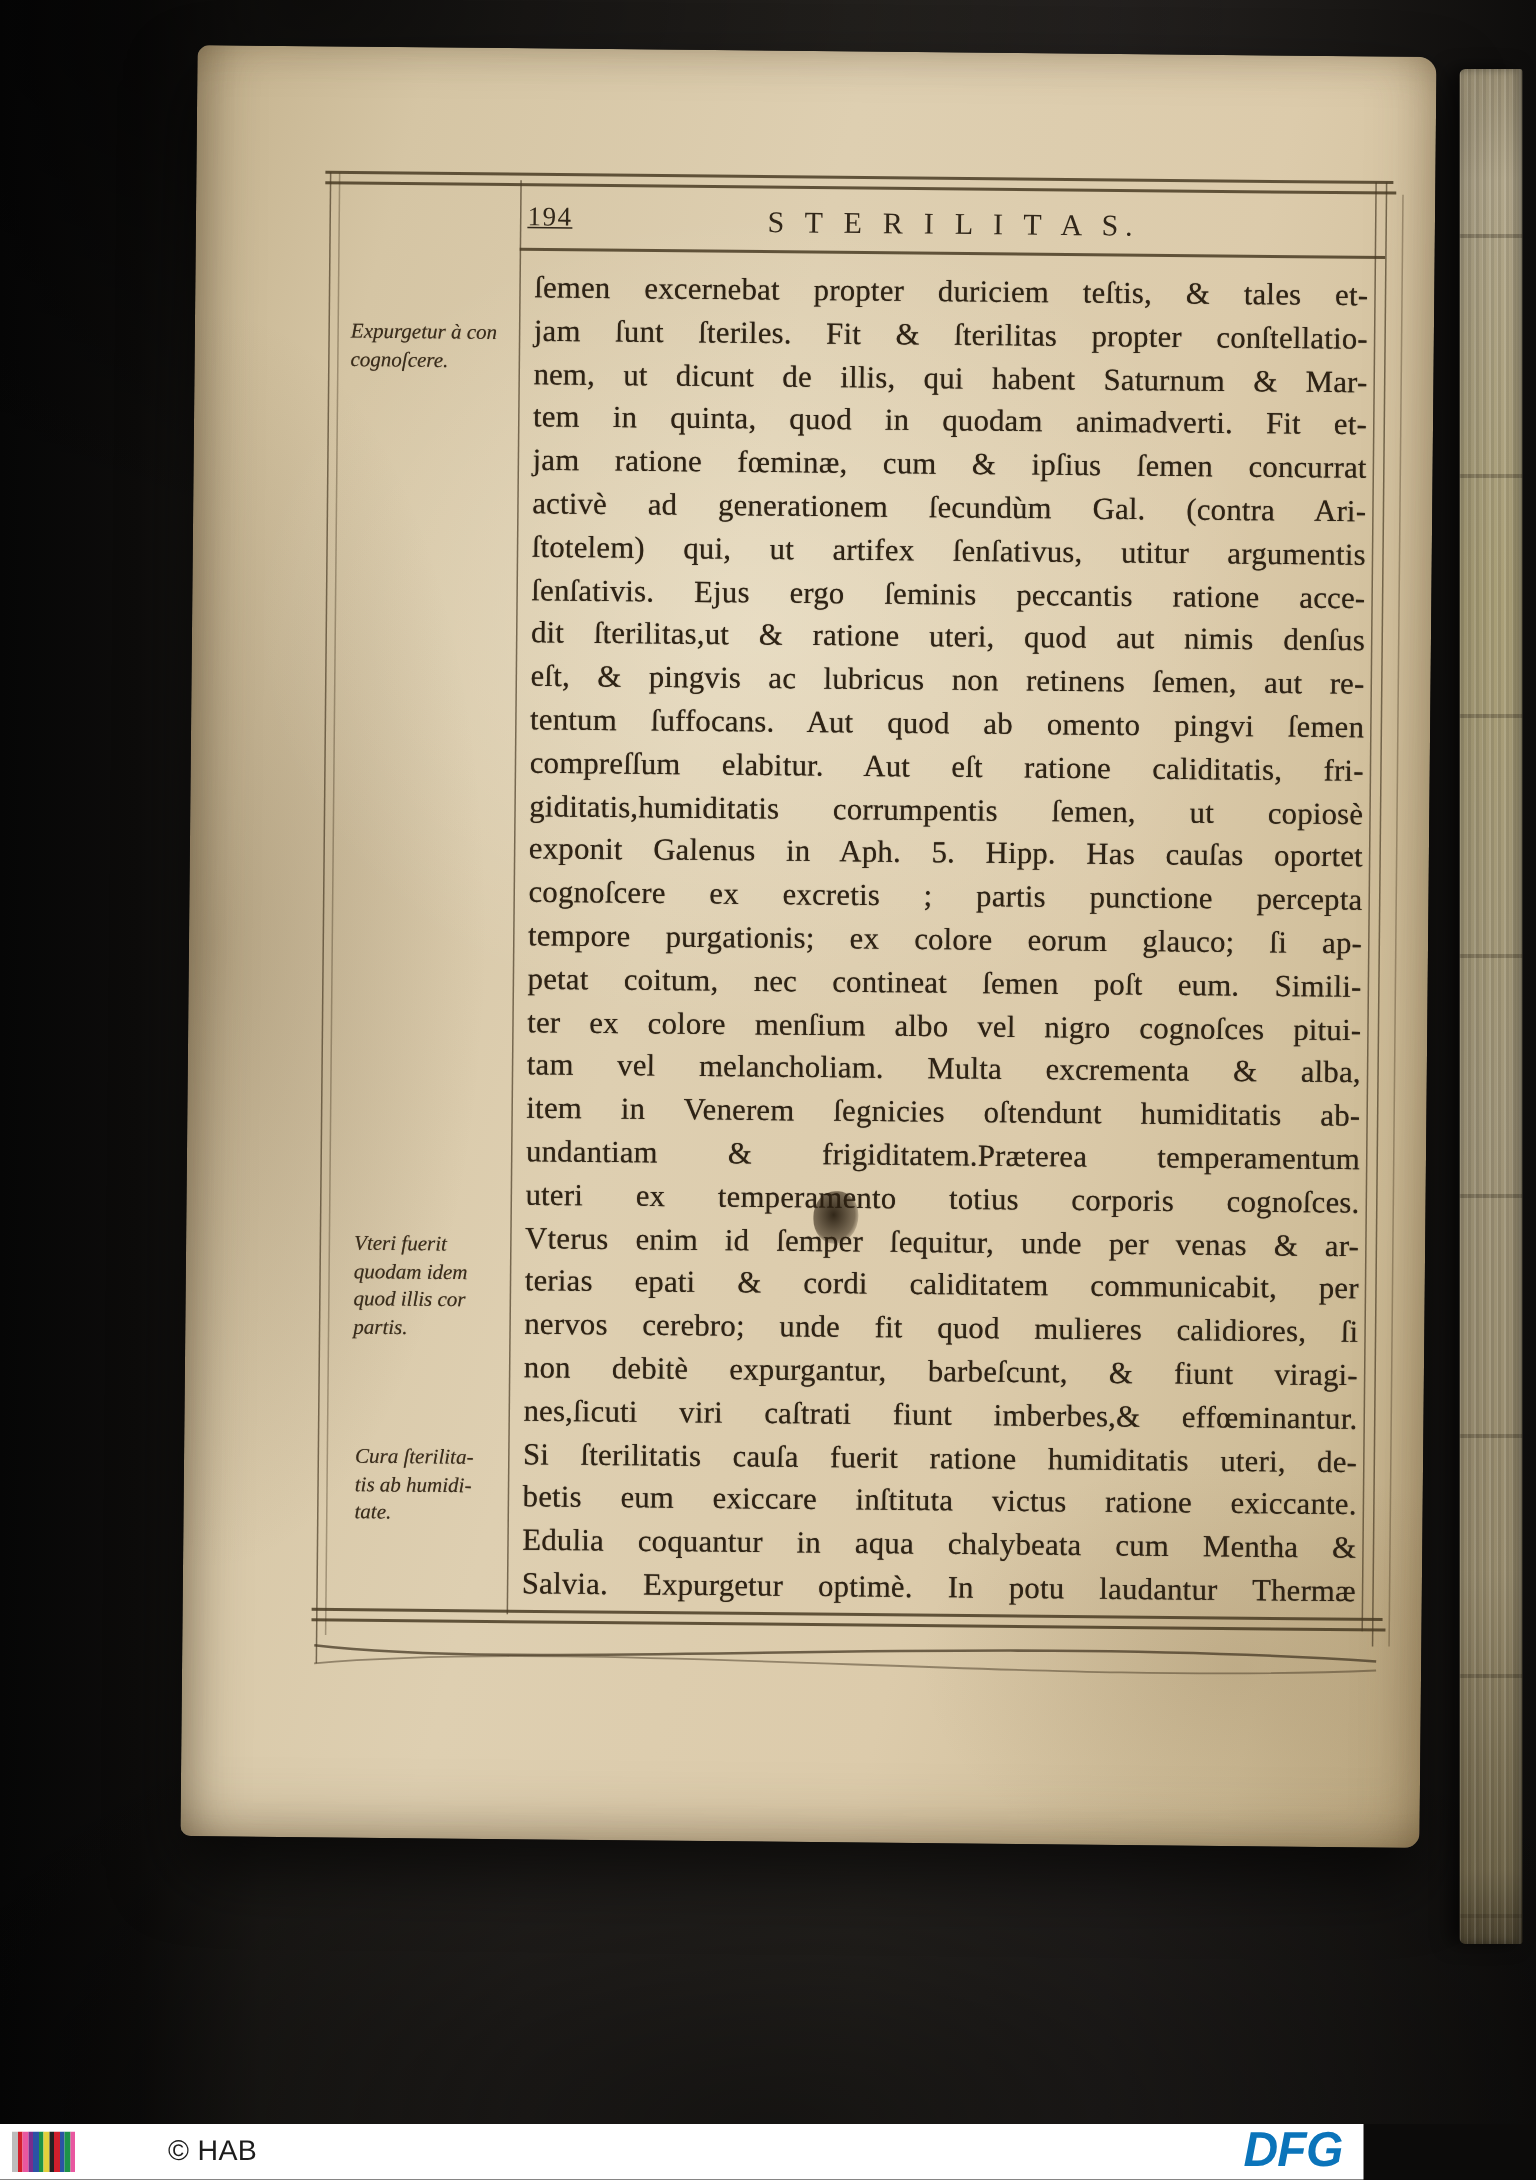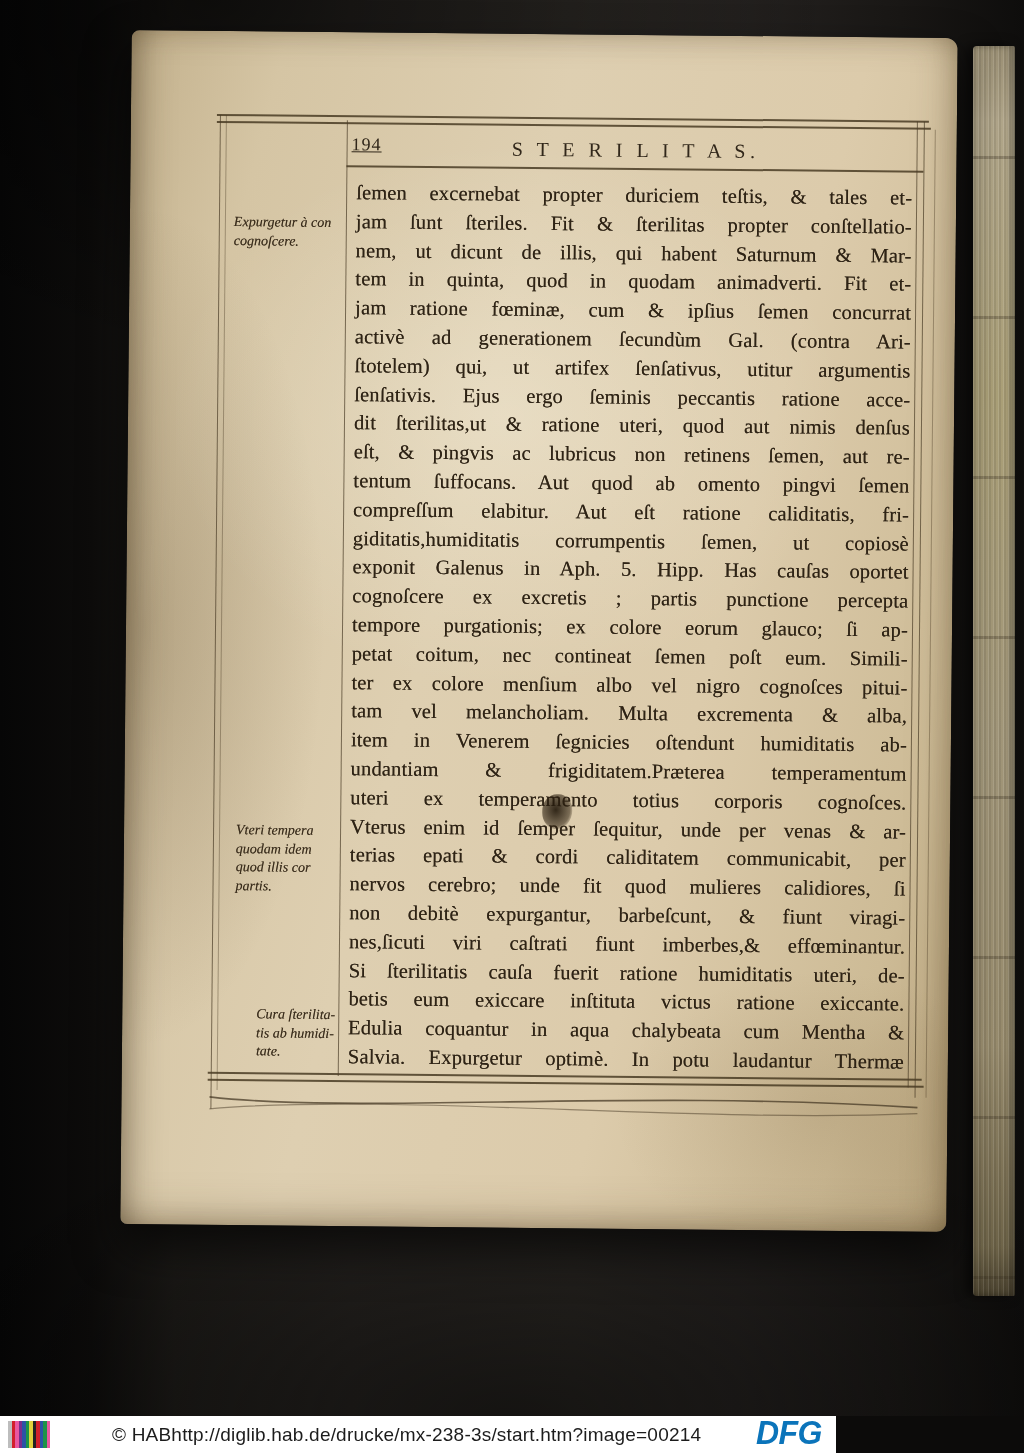--- a/index.html
+++ b/index.html
@@ -68,32 +68,32 @@
     text-shadow: 0 0 0.6px rgba(46,35,21,0.75);
   }
 
   .mnote {
     position: absolute; width: 112px;
     font-style: italic; font-size: 14px; line-height: 18.5px;
     color: #3a2d1c; text-shadow: 0 0 0.5px rgba(58,45,28,0.6);
   }
   .mnote1 { left: 104px; top: 182px; }
   .mnote2 { left: 112px; top: 790px; }
-  .mnote3 { left: 114px; top: 974px; margin-left: 20px; }
+  .mnote3 { left: 114px; top: 932px; }
 
   .ink-blot {
     position: absolute; left: 418px; top: 760px; width: 30px; height: 35px;
     border-radius: 50% 46% 55% 48%;
     background: radial-gradient(ellipse at 45% 45%, rgba(35,25,12,0.92), rgba(45,32,16,0.55) 60%, transparent 78%);
   }
   .flourish { position: absolute; left: 86px; top: 1052px; }
 
   
   .footer {
-    position: absolute; left: 0; bottom: 0; width: 836px; height: 37px;
+    position: absolute; left: 0; bottom: 0; width: 909px; height: 37px;
     background: #ffffff;
   }
   .calibration {
     position: absolute; left: 8px; bottom: 5px; width: 42px; height: 27px;
     display: flex; overflow: hidden;
   }
   .calibration span { flex: 1 0 auto; height: 100%; }
   .copyright {
     position: absolute; left: 112px; top: 0; height: 37px;
     display: flex; align-items: center;
@@ -168,21 +168,21 @@
         <div class="tline">betis eum exiccare inſtituta victus ratione exiccante.</div>
         <div class="tline">Edulia coquantur in aqua chalybeata cum Mentha &amp;</div>
         <div class="tline">Salvia. Expurgetur optimè. In potu laudantur Thermæ</div>
       </div>
 
     <div class="mnote mnote1">
         <div class="nline">Expurgetur à con</div>
         <div class="nline">cognoſcere.</div>
       </div>
     <div class="mnote mnote2">
-        <div class="nline">Vteri tempera</div>
+        <div class="nline">Vteri fuerit</div>
         <div class="nline">quodam idem</div>
         <div class="nline">quod illis cor</div>
         <div class="nline">partis.</div>
       </div>
     <div class="mnote mnote3">
         <div class="nline">Cura ſterilita-</div>
         <div class="nline">tis ab humidi-</div>
         <div class="nline">tate.</div>
       </div>
 
@@ -206,16 +206,15 @@
       <span style="background: rgb(29, 147, 72);"></span>
       <span style="background: rgb(227, 209, 60);"></span>
       <span style="background: rgb(35, 35, 35);"></span>
       <span style="background: rgb(210, 31, 44);"></span>
       <span style="background: rgb(43, 83, 165);"></span>
       <span style="background: rgb(29, 147, 72);"></span>
       <span style="background: rgb(233, 87, 160);"></span>
     </div>
   <div class="copyright">
     <span>© HAB </span>
-      <span class="url">http://diglib.hab.de/drucke/mx-238-3s/start.htm?image=00214</span>
   </div>
   <div class="dfg" style="color: rgb(11, 116, 186);">DFG</div>
 </div>
 
 </body></html>

